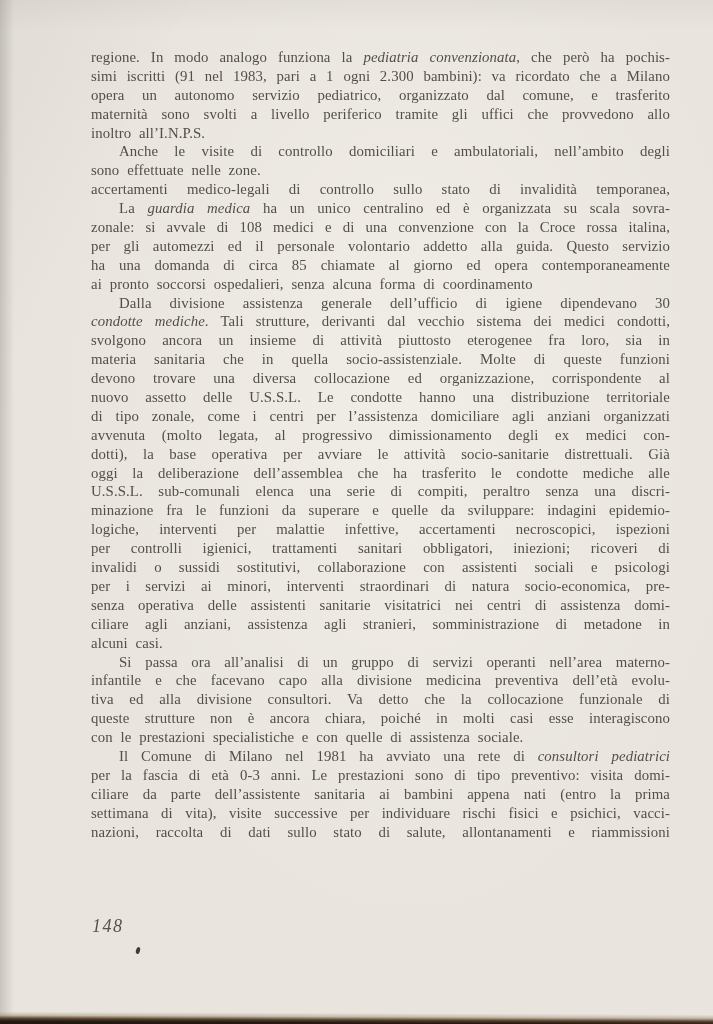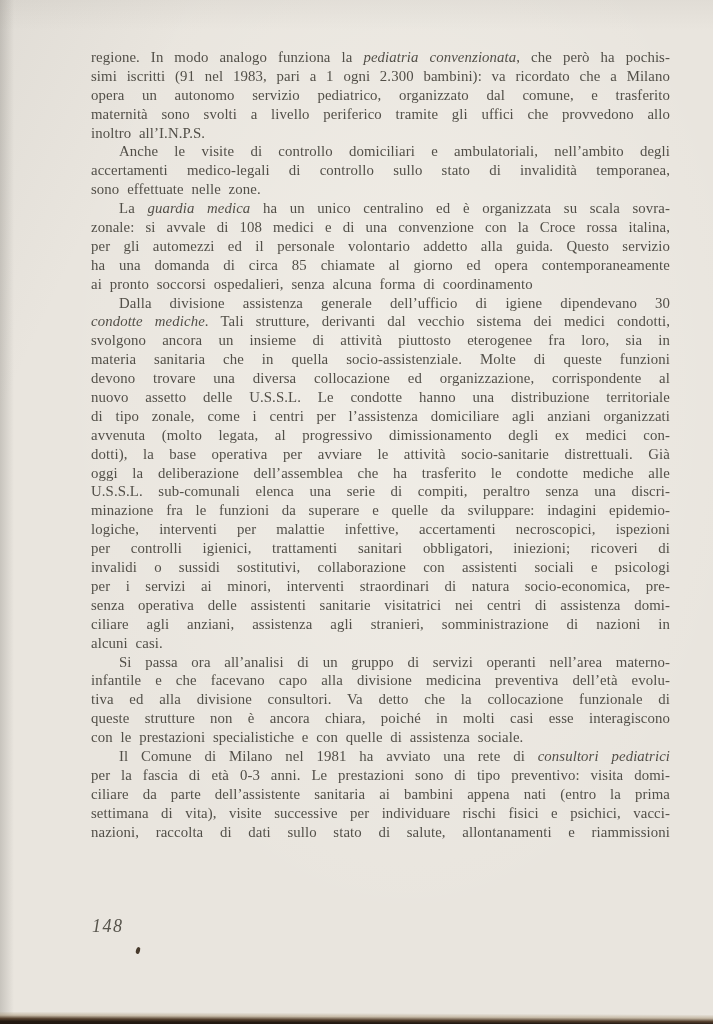--- a/index.html
+++ b/index.html
@@ -85,22 +85,22 @@
   <div class="text-block">
       <div class="paragraph">
         <div class="line"><span>regione. In modo analogo funziona la </span><span class="it">pediatria convenzionata</span><span>, che però ha pochis-</span></div>
         <div class="line"><span>simi iscritti (91 nel 1983, pari a 1 ogni 2.300 bambini): va ricordato che a Milano</span></div>
         <div class="line"><span>opera un autonomo servizio pediatrico, organizzato dal comune, e trasferito</span></div>
         <div class="line"><span>maternità sono svolti a livello periferico tramite gli uffici che provvedono allo</span></div>
         <div class="line no-just"><span>inoltro all’I.N.P.S.</span></div>
       </div>
       <div class="paragraph">
         <div class="line indent"><span>Anche le visite di controllo domiciliari e ambulatoriali, nell’ambito degli</span></div>
+        <div class="line no-just"><span>sono effettuate nelle zone.</span></div>
         <div class="line"><span>accertamenti medico-legali di controllo sullo stato di invalidità temporanea,</span></div>
-        <div class="line no-just"><span>sono effettuate nelle zone.</span></div>
       </div>
       <div class="paragraph">
         <div class="line indent"><span>La </span><span class="it">guardia medica</span><span> ha un unico centralino ed è organizzata su scala sovra-</span></div>
         <div class="line"><span>zonale: si avvale di 108 medici e di una convenzione con la Croce rossa italina,</span></div>
         <div class="line"><span>per gli automezzi ed il personale volontario addetto alla guida. Questo servizio</span></div>
         <div class="line"><span>ha una domanda di circa 85 chiamate al giorno ed opera contemporaneamente</span></div>
         <div class="line no-just"><span>ai pronto soccorsi ospedalieri, senza alcuna forma di coordinamento</span></div>
       </div>
       <div class="paragraph">
         <div class="line indent"><span>Dalla divisione assistenza generale dell’ufficio di igiene dipendevano 30</span></div>
@@ -113,21 +113,21 @@
         <div class="line"><span>avvenuta (molto legata, al progressivo dimissionamento degli ex medici con-</span></div>
         <div class="line"><span>dotti), la base operativa per avviare le attività socio-sanitarie distrettuali. Già</span></div>
         <div class="line"><span>oggi la deliberazione dell’assemblea che ha trasferito le condotte mediche alle</span></div>
         <div class="line"><span>U.S.S.L. sub-comunali elenca una serie di compiti, peraltro senza una discri-</span></div>
         <div class="line"><span>minazione fra le funzioni da superare e quelle da sviluppare: indagini epidemio-</span></div>
         <div class="line"><span>logiche, interventi per malattie infettive, accertamenti necroscopici, ispezioni</span></div>
         <div class="line"><span>per controlli igienici, trattamenti sanitari obbligatori, iniezioni; ricoveri di</span></div>
         <div class="line"><span>invalidi o sussidi sostitutivi, collaborazione con assistenti sociali e psicologi</span></div>
         <div class="line"><span>per i servizi ai minori, interventi straordinari di natura socio-economica, pre-</span></div>
         <div class="line"><span>senza operativa delle assistenti sanitarie visitatrici nei centri di assistenza domi-</span></div>
-        <div class="line"><span>ciliare agli anziani, assistenza agli stranieri, somministrazione di nazioni in</span></div>
+        <div class="line"><span>ciliare agli anziani, assistenza agli stranieri, somministrazione di metadone in</span></div>
         <div class="line no-just"><span>alcuni casi.</span></div>
       </div>
       <div class="paragraph">
         <div class="line indent"><span>Si passa ora all’analisi di un gruppo di servizi operanti nell’area materno-</span></div>
         <div class="line"><span>infantile e che facevano capo alla divisione medicina preventiva dell’età evolu-</span></div>
         <div class="line"><span>tiva ed alla divisione consultori. Va detto che la collocazione funzionale di</span></div>
         <div class="line"><span>queste strutture non è ancora chiara, poiché in molti casi esse interagiscono</span></div>
         <div class="line no-just"><span>con le prestazioni specialistiche e con quelle di assistenza sociale.</span></div>
       </div>
       <div class="paragraph">

